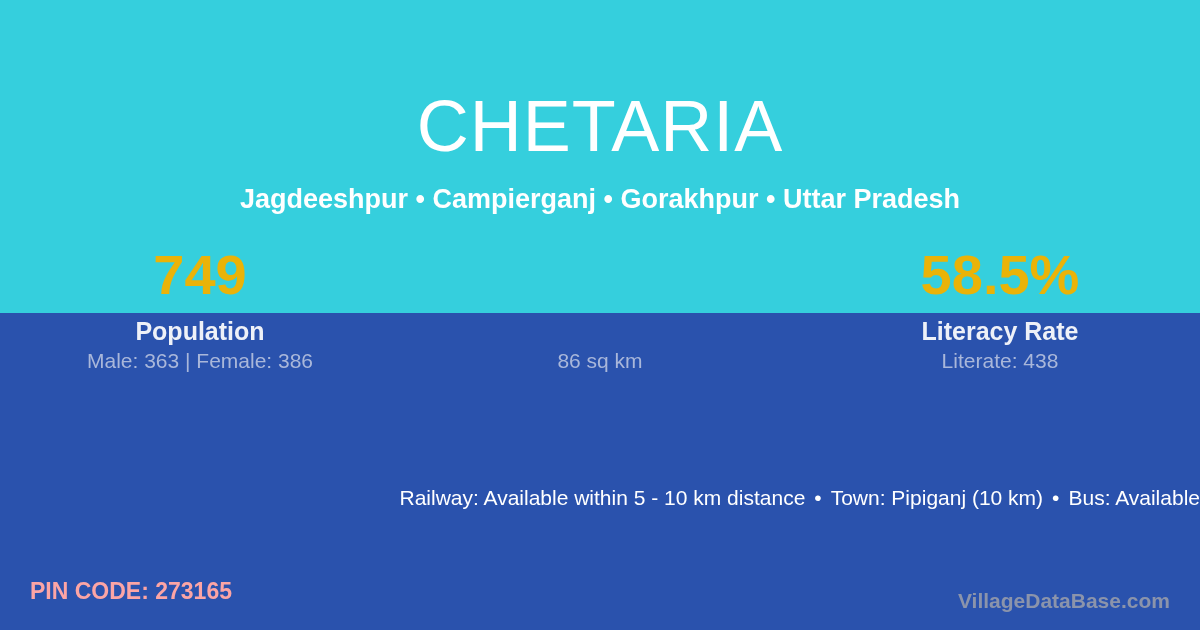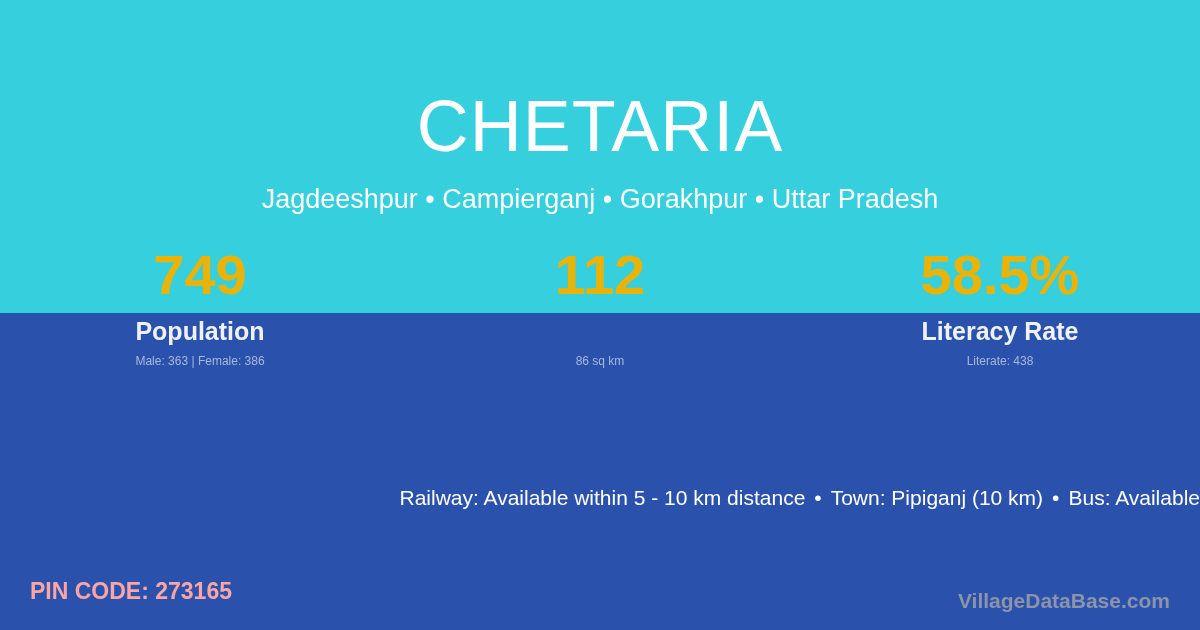--- a/index.html
+++ b/index.html
@@ -21,21 +21,21 @@
     position:absolute; left:0; top:84px; width:1200px;
     text-align:center;
     font-size:72px; font-weight:normal; color:#ffffff;
     letter-spacing:1px; line-height:84px;
     white-space:nowrap;
   }
 
   #subtitle {
     position:absolute; left:0; top:182px; width:1200px;
     text-align:center;
-    font-size:27px; font-weight:normal; color:#ffffff;
+    font-size:27px; font-weight:bold; color:#ffffff;
     line-height:34px; white-space:nowrap;
   }
 
   
   #stats {
     position:absolute; left:0; top:240px; width:1200px; height:140px;
     display:flex;
   }
   .stat { width:400px; position:relative; text-align:center; }
 
@@ -45,21 +45,21 @@
     font-size:56px; font-weight:bold; color:#eab308;
     line-height:70px; white-space:nowrap;
   }
   .stat-label {
     position:absolute; left:0; top:76px; width:100%;
     font-size:25px; font-weight:bold; color:#eef1f8;
     line-height:30px; white-space:nowrap;
   }
   .stat-sub {
     position:absolute; left:0; top:110px; width:100%;
-    font-size:12px; font-weight:normal; color:#a9b7da;
+    font-size:21px; font-weight:normal; color:#a9b7da;
     line-height:22px; white-space:nowrap;
   }
 
   
   #facilities {
     position:absolute; left:0; top:483px; width:1200px;
     text-align:right;
     font-size:21px; color:#ffffff; line-height:30px;
     white-space:nowrap;
   }
@@ -89,21 +89,20 @@
 
 <div id="stats">
 
   <div class="stat">
     <div class="stat-value">749</div>
     <div class="stat-label">Population</div>
     <div class="stat-sub">Male: 363 | Female: 386</div>
   </div>
 
   <div class="stat">
-    <div class="stat-value">112</div>
     <div class="stat-sub">86 sq km</div>
   </div>
 
   <div class="stat">
     <div class="stat-value">58.5%</div>
     <div class="stat-label">Literacy Rate</div>
     <div class="stat-sub">Literate: 438</div>
   </div>
 
 </div>

